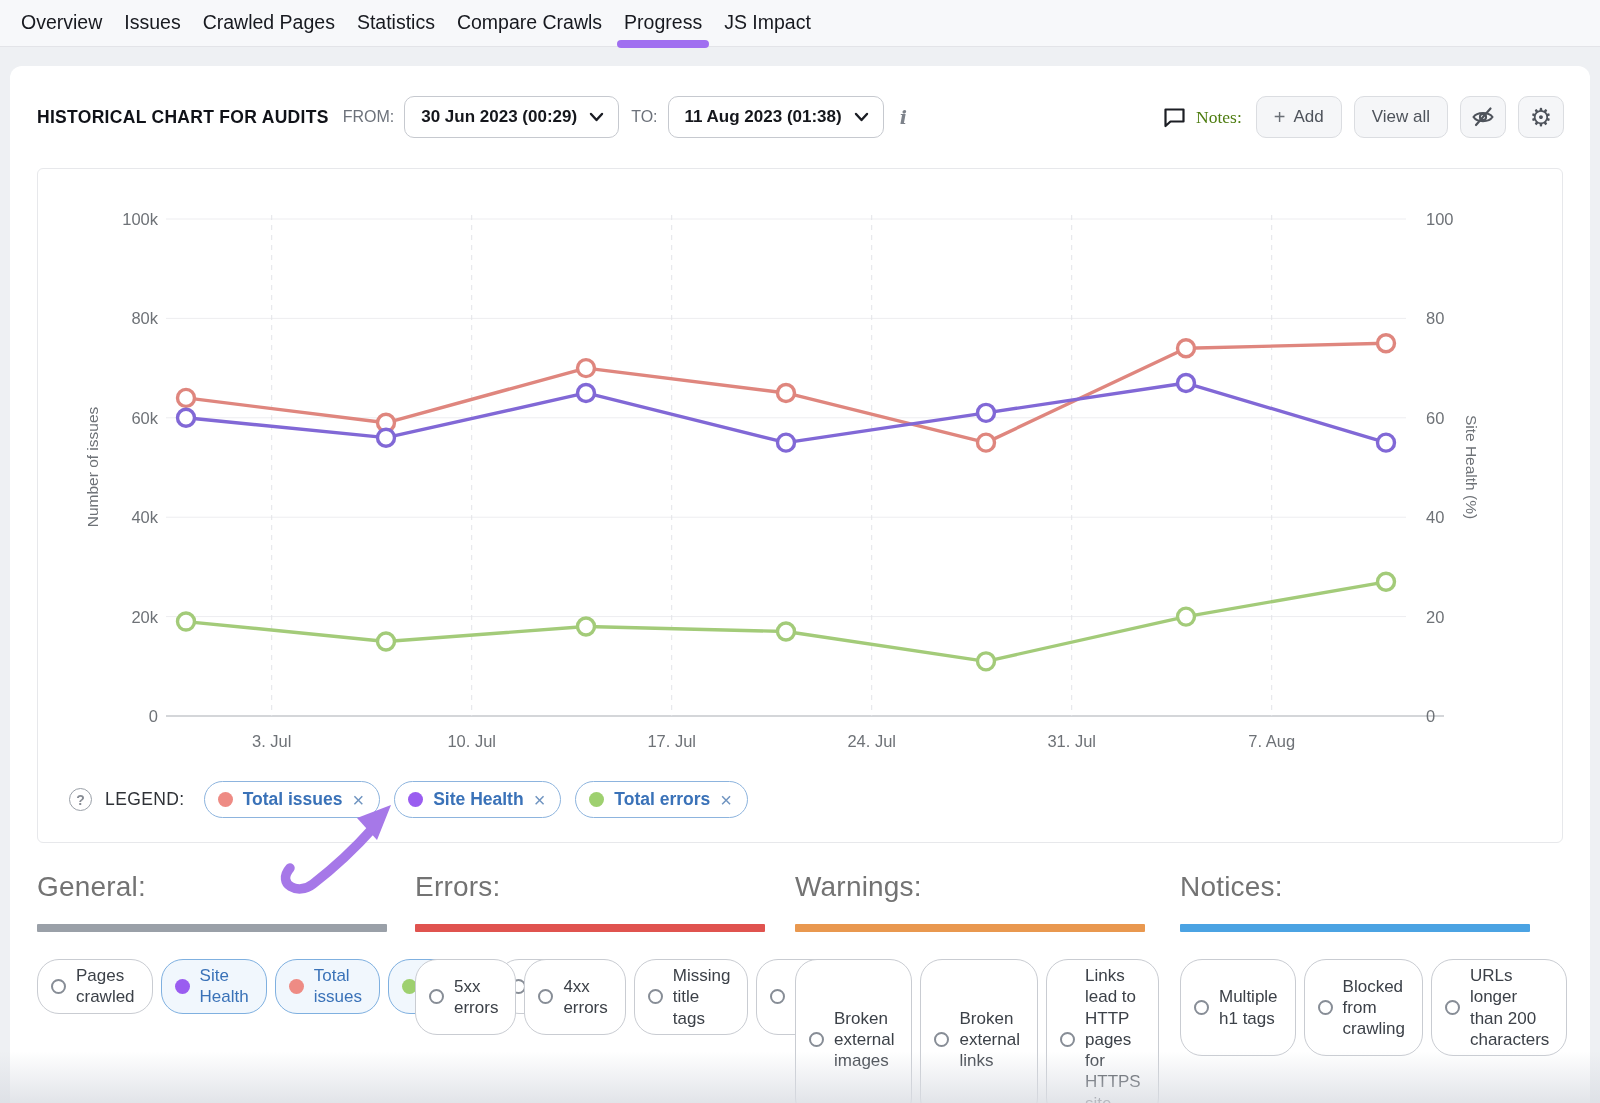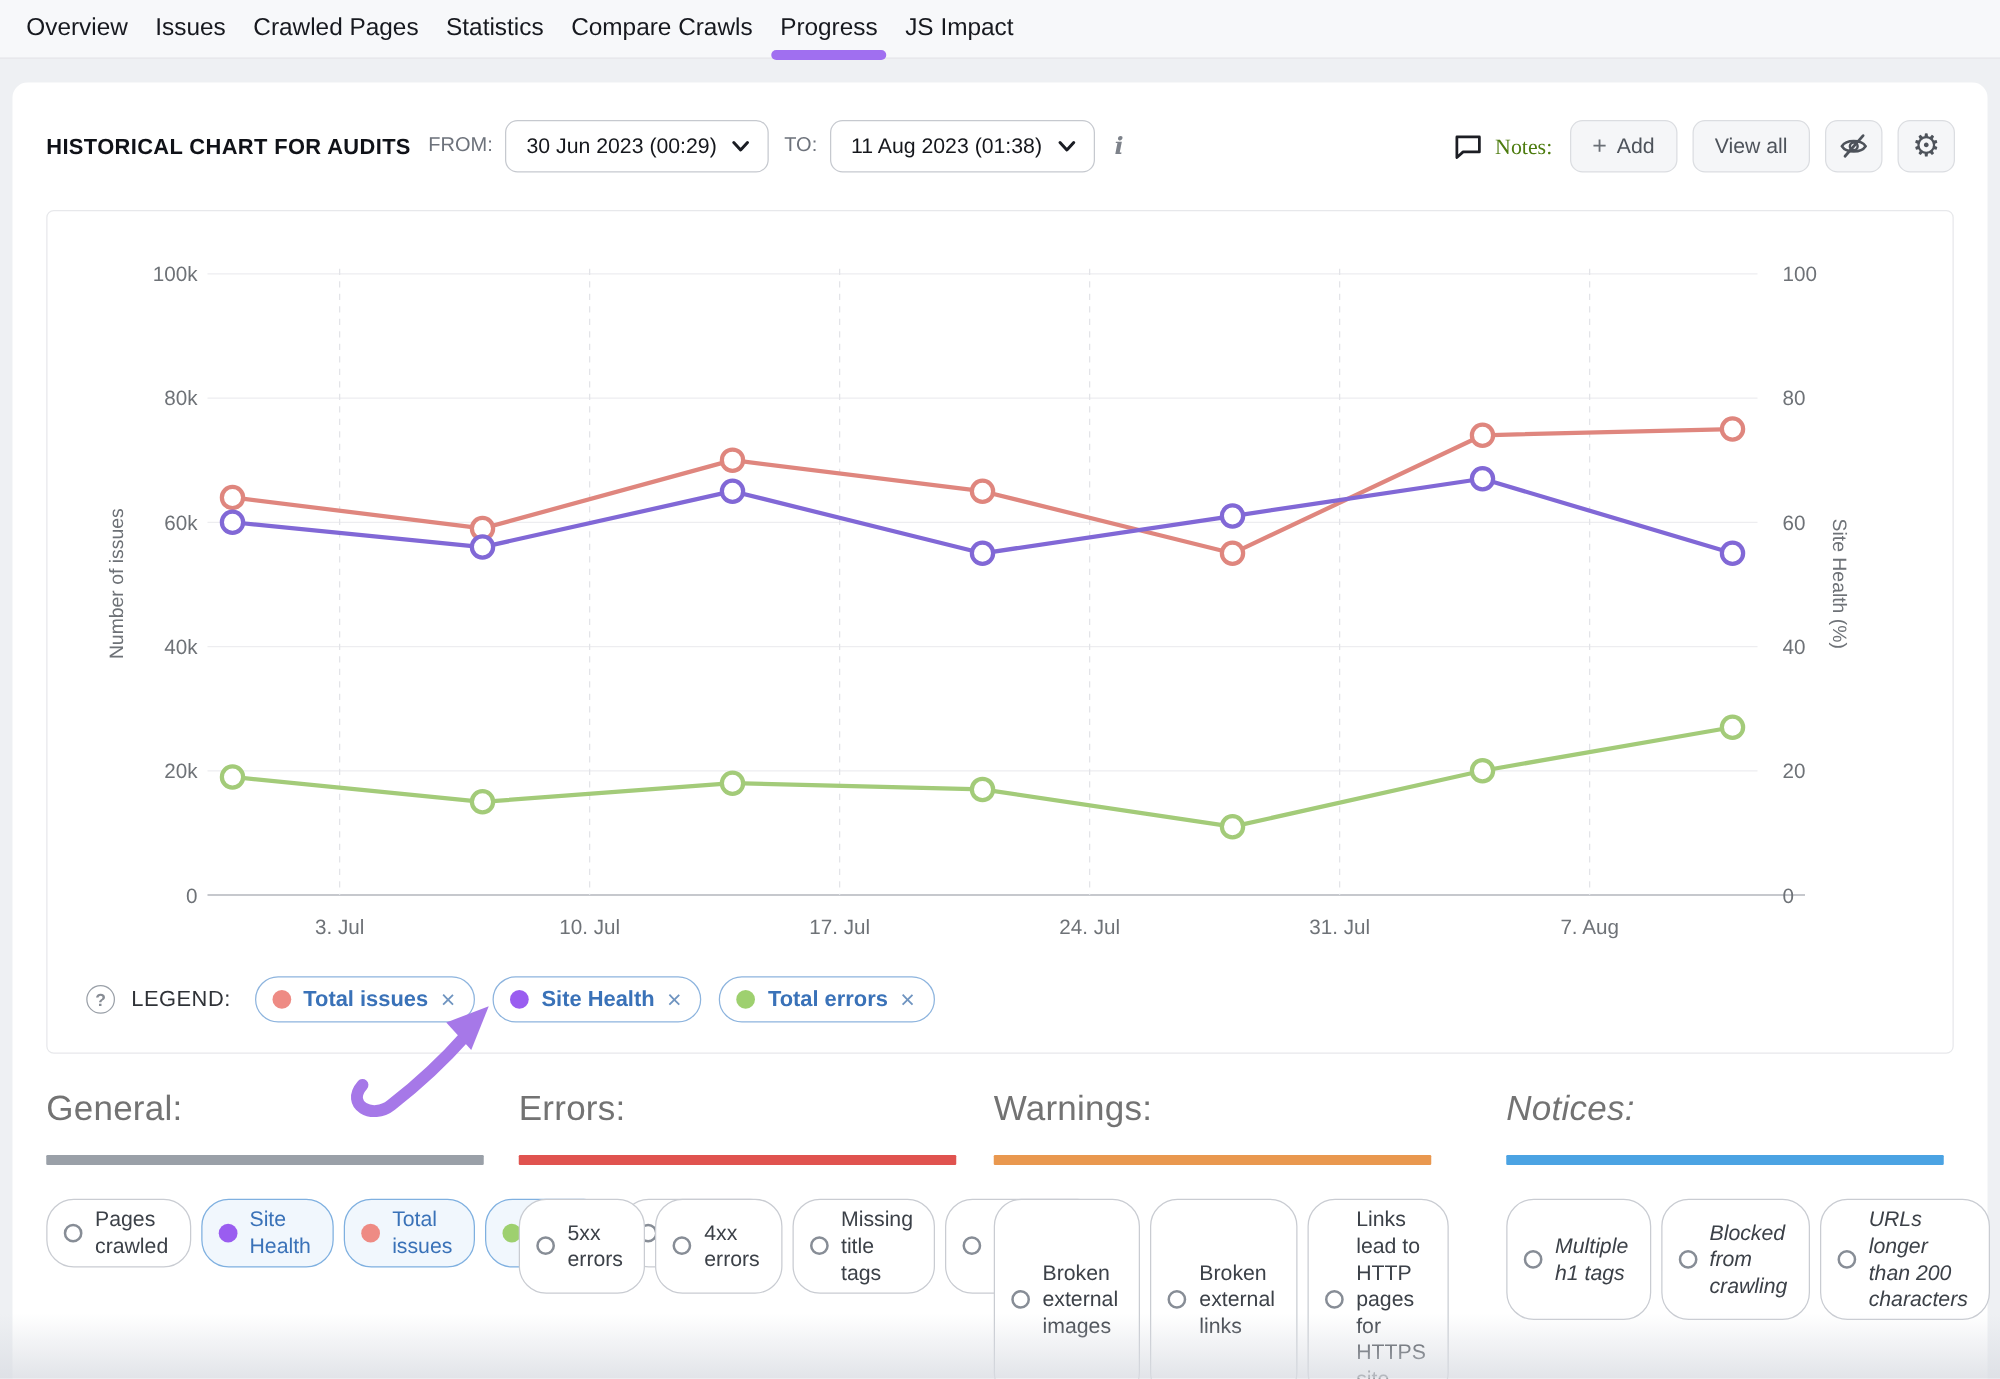--- a/index.html
+++ b/index.html
@@ -22,21 +22,21 @@
   
   .card { position:absolute; left:10px; top:66px; width:1580px; height:1037px;
           background:#ffffff; border-radius:12px 12px 0 0; }
   
   .header-row { position:absolute; left:27px; right:26px; top:30px; height:42px;
                 display:flex; align-items:center; }
   .chart-title { font-size:17.5px; font-weight:bold; letter-spacing:.3px; color:#101218; margin-right:14px; }
   .range-label { font-size:16px; color:#6d727b; margin-right:10px; }
   .dropdown { height:42px; display:flex; align-items:center; gap:12px; padding:0 14px 0 16px;
               border:1.5px solid #c6c9cf; border-radius:10px; background:#fff;
-              font-size:17px; font-weight:400; color:#15171c; cursor:pointer; margin-right:12px; }
+              font-size:17px; font-weight:700; color:#15171c; cursor:pointer; margin-right:12px; }
   .info-i { font-family:"DejaVu Serif", serif; font-style:italic; font-weight:bold;
             font-size:19px; color:#7d828a; margin-left:4px; }
   .spacer { flex:1; }
   .notes-wrap { display:flex; align-items:center; gap:9px; margin-right:14px; }
   .notes-label { font-size:17.5px; color:#4d7c0f;font-family:Liberation Serif, serif; }
   .btn { height:42px; display:flex; align-items:center; gap:8px; padding:0 17px;
          background:#f5f6f8; border:1px solid #dbdde1; border-radius:10px;
          font-size:17px; color:#4e535b; cursor:pointer; margin-left:12px; white-space:nowrap; }
   .btn .plus { font-size:20px; color:#6a6f76; }
   .icon-btn { width:46px; padding:0; justify-content:center; }
@@ -52,21 +52,21 @@
   .legend-chip { display:flex; align-items:center; gap:10px; height:37px; padding:0 15px 0 13px;
                  border:1.5px solid #8db4de; border-radius:19px; background:#fff;
                  color:#3a72b8; font-size:17.5px; font-weight:700; margin-right:14px; cursor:pointer; }
   .legend-chip .dot { width:15px; height:15px; border-radius:50%; }
   .legend-chip .close { font-size:20px; font-weight:400; color:#6f94c0; cursor:pointer; line-height:1; }
   
   .anno-arrow { position:absolute; left:252px; top:722px; z-index:6; pointer-events:none; }
   
   .section { position:absolute; top:805px; width:350px; }
   .section:nth-of-type(1){ left:27px; } .section:nth-of-type(2){ left:405px; }
-  .section:nth-of-type(3){ left:785px; } .section:nth-of-type(4){ left:1195px;font-style:italic; }
+  .section:nth-of-type(3){ left:785px; } .section:nth-of-type(4){ left:1170px; }
   .section h2 { font-size:28px; font-weight:500; color:#737373; letter-spacing:.2px; }
   .section .bar { margin-top:21px; height:8px; border-radius:1px; }
   .section .chips { margin-top:27px; display:flex; flex-direction:row; gap:8px; }
   .chip-row { display:flex; gap:8px; }
   .m-chip { display:inline-flex; align-items:center; gap:10px; min-height:38px; padding:5px 17px 5px 13px;
             border-radius:22px; background:#fff; border:1px solid #c9ccd2; font-size:17px;
             color:#3c4148; cursor:pointer; line-height:1.25; max-width:350px; }
   .m-chip .ring { flex:0 0 auto; width:15px; height:15px; border:2px solid #878d96; border-radius:50%; }
   .m-chip.sel { background:#f1f7fd; border-color:#7fb0e0; color:#3a72b8; font-weight:500; }
   .m-chip.sel .ring { border:none; }

